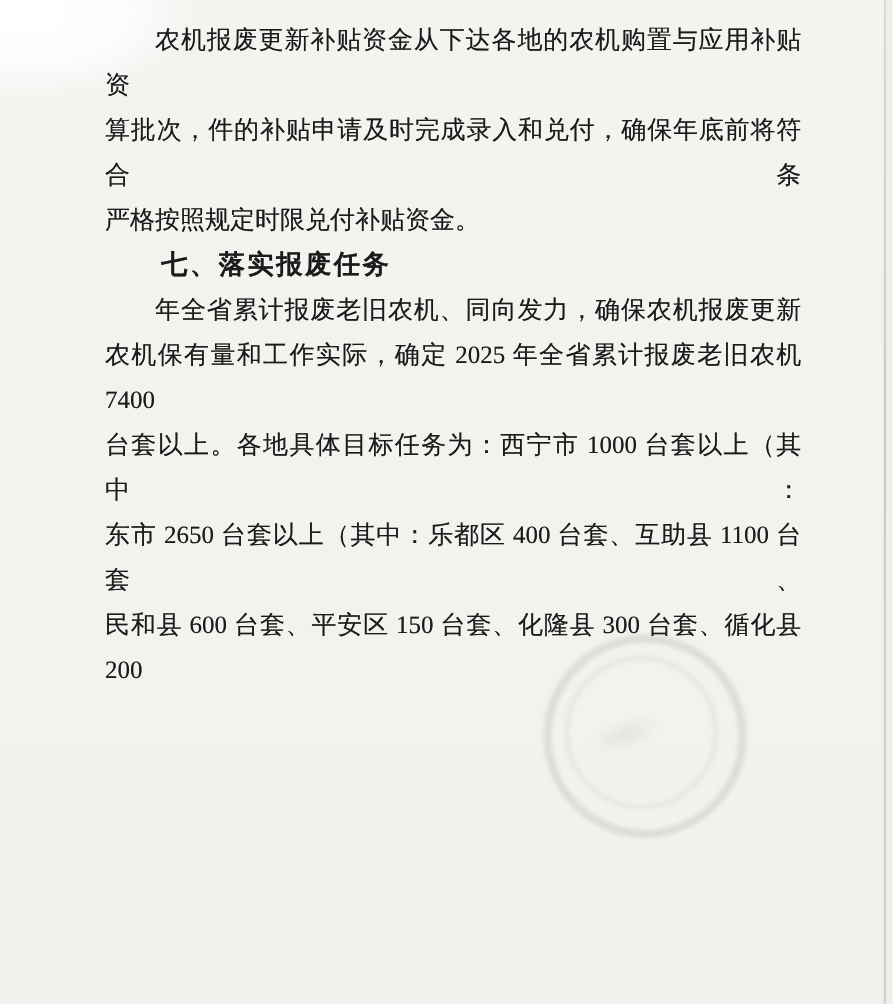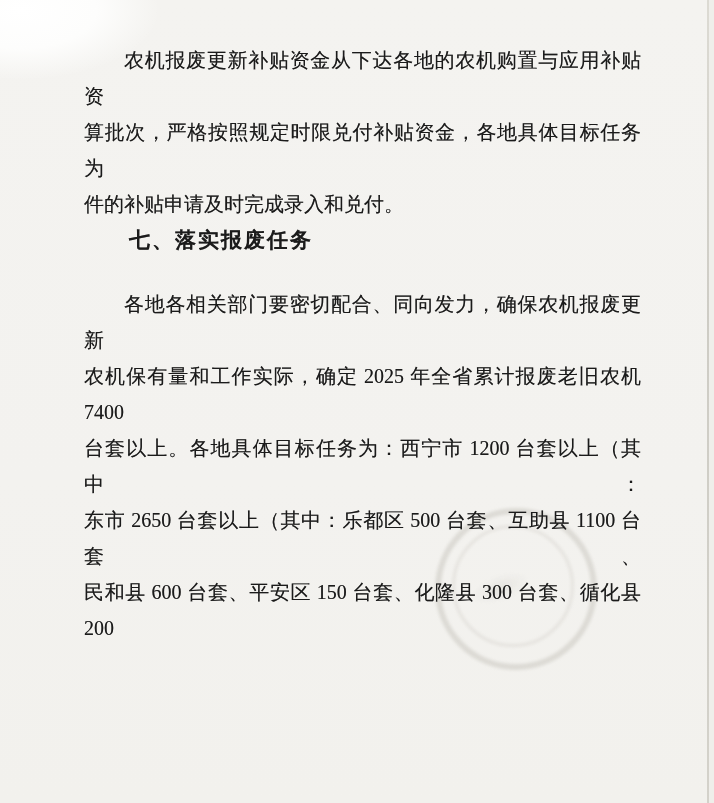--- a/index.html
+++ b/index.html
@@ -83,45 +83,44 @@
     white-space: nowrap;
   }
   .line.just {
     white-space: normal;
     text-align: justify;
     text-align-last: justify;
     text-justify: inter-character;
   }
   .line.indent {
     text-indent: 40px;
-    margin-top: 28px;
   }
   .line.heading {
     font-family: "Liberation Sans", "DejaVu Sans", sans-serif;
     font-weight: bold;
     font-size: 21px;
     text-indent: 45px;
     text-align: center;
     text-align-last: left;
     letter-spacing: 2px;
   }
 </style>
 </head>
 <body>
 
 <div class="page">
   <div class="stamp-ghost"></div>
   <div class="stamp-ghost-inner"></div>
   <div class="smudge"></div>
   <div class="doc" id="doc">
       <div class="line just indent">农机报废更新补贴资金从下达各地的农机购置与应用补贴资</div>
-      <div class="line just">算批次，严格按照规定时限兑付补贴资金，各地具体目标任务为</div>
-      <div class="line">件的补贴申请及时完成录入和兑付。</div>
+      <div class="line just">算批次，件的补贴申请及时完成录入和兑付，确保年底前将符合条</div>
+      <div class="line">严格按照规定时限兑付补贴资金。</div>
       <div class="line heading">七、落实报废任务</div>
-      <div class="line just indent">各地各相关部门要密切配合、同向发力，确保农机报废更新</div>
+      <div class="line just indent">年全省累计报废老旧农机、同向发力，确保农机报废更新</div>
       <div class="line just">农机保有量和工作实际，确定 2025 年全省累计报废老旧农机 7400</div>
-      <div class="line just">台套以上。各地具体目标任务为：西宁市 1200 台套以上（其中：</div>
-      <div class="line just">东市 2650 台套以上（其中：乐都区 500 台套、互助县 1100 台套、</div>
+      <div class="line just">台套以上。各地具体目标任务为：西宁市 1000 台套以上（其中：</div>
+      <div class="line just">东市 2650 台套以上（其中：乐都区 400 台套、互助县 1100 台套、</div>
       <div class="line just">民和县 600 台套、平安区 150 台套、化隆县 300 台套、循化县 200</div>
     </div>
   <div class="edge-line"></div>
   <div class="edge-shade"></div>
 </div>
 
 </body></html>

